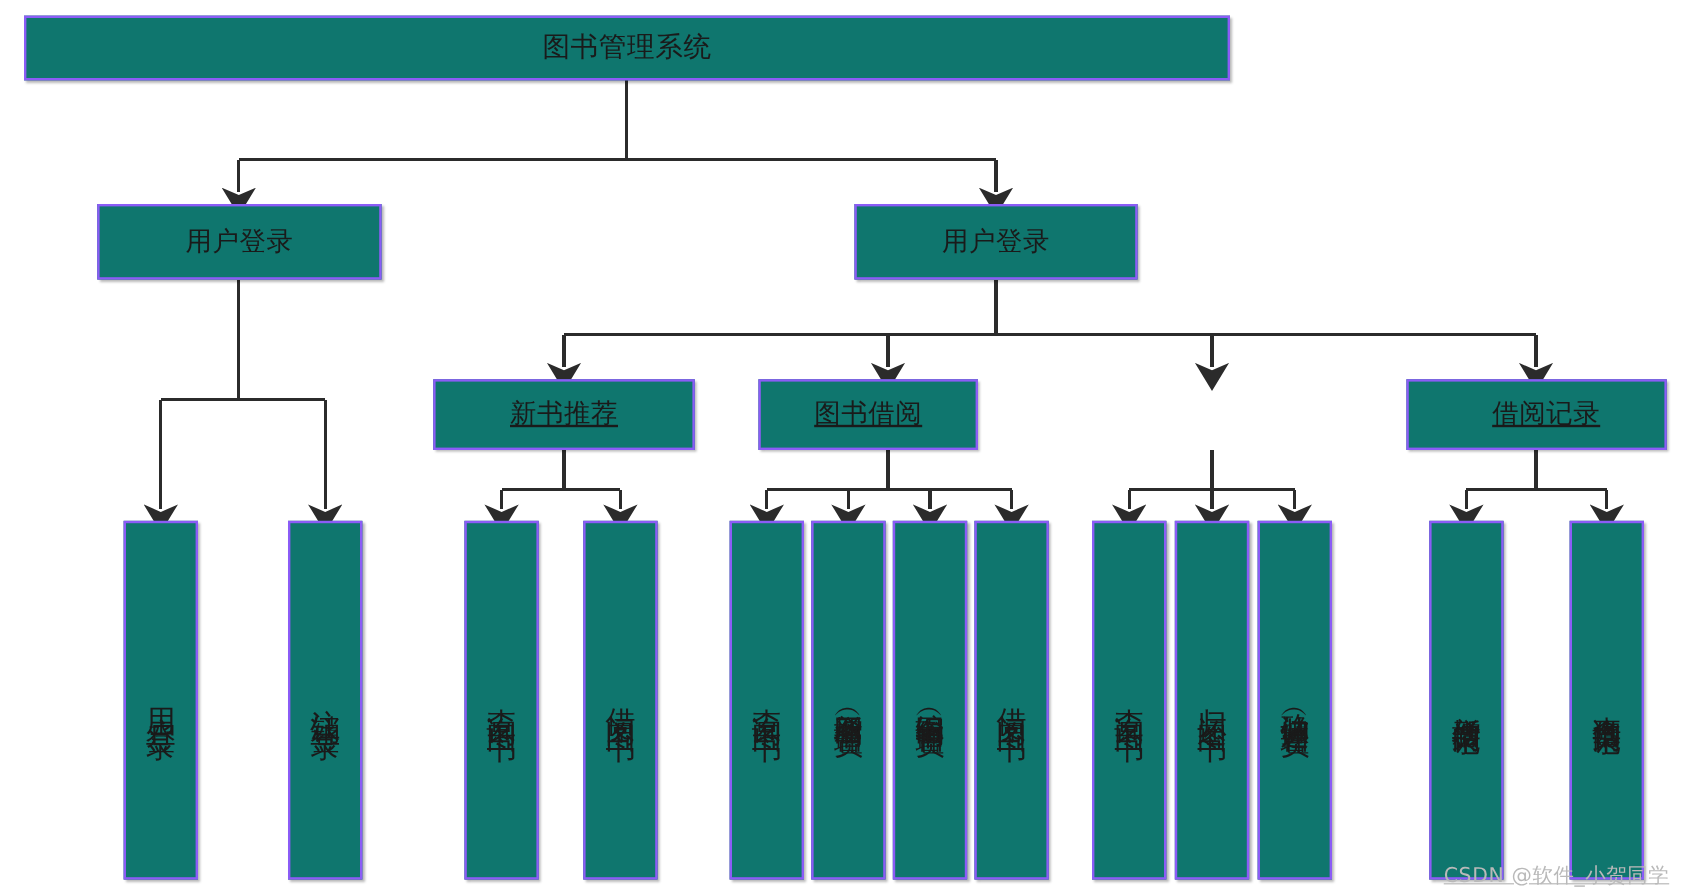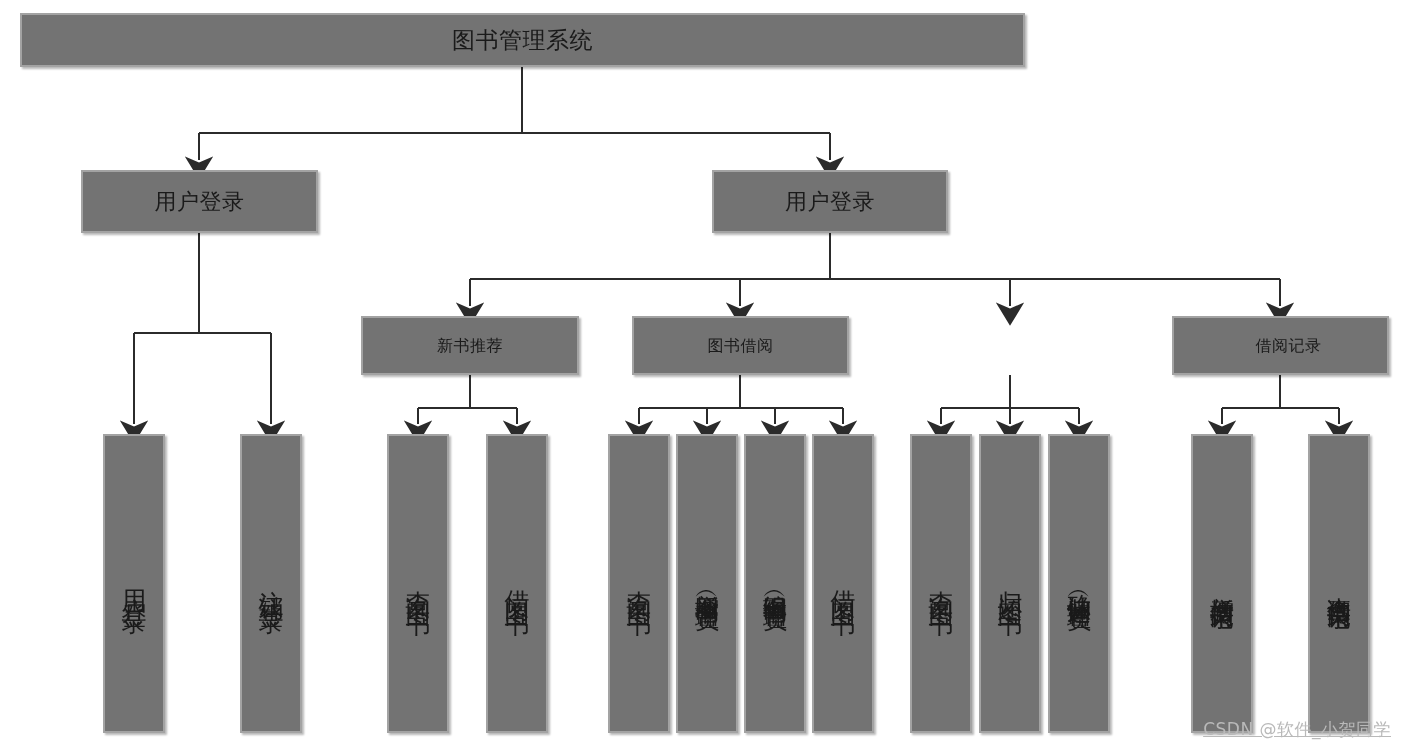--- a/index.html
+++ b/index.html
@@ -16,38 +16,38 @@
     overflow:hidden;
   }
   #edges{
     position:absolute;
     left:0; top:0;
     width:1405px; height:747px;
     pointer-events:none;
   }
   .node{
     position:absolute;
-    background:#737373;
-    border:2px solid #a3a3a3;
+    background:#0f766e;
+    border:2px solid #8b5cf6;
     box-sizing:border-box;
     box-shadow:2px 2px 2px rgba(0,0,0,0.28);
     display:flex;
     align-items:center;
     justify-content:center;
     z-index:2;
   }
   .node .lbl{
     color:#1a1a1a;
     line-height:1.08;
     letter-spacing:0.5px;
     white-space:nowrap;
   }
   .node.root .lbl{ font-size:23px; }
   .node.lvl2 .lbl{ font-size:22px; }
-  .node.lvl3 .lbl{ font-size:16px; }
+  .node.lvl3 .lbl{ font-size:22px;text-decoration:underline; }
 
   
   .node.leaf{
     align-items:center;
     justify-content:center;
   }
   .node.leaf .lbl{
     writing-mode:vertical-rl;
     text-orientation:upright;
     font-size:25px;
@@ -135,21 +135,21 @@
   <div class="node lvl2" style="left:81px; top:170px; width:237px; height:63px;">
     <span class="lbl">用户登录</span>
   </div>
   <div class="node lvl2" style="left:712px; top:170px; width:236px; height:63px;">
     <span class="lbl">用户登录</span>
   </div>
 
   <div class="node lvl3" style="left:361px; top:316px; width:218px; height:59px;">
     <span class="lbl">新书推荐</span>
   </div>
-  <div class="node lvl3" style="left:632px; top:316px; width:217px; height:59px;">
+  <div class="node lvl3" style="left:632px; top:316px; width:183px; height:59px;">
     <span class="lbl">图书借阅</span>
   </div>
   <div class="node lvl3" style="left:1172px; top:316px; width:217px; height:59px;padding-left:16px;">
     <span class="lbl">借阅记录</span>
   </div>
 
   <div class="node leaf" style="left:103px; top:434px; width:62px; height:299px;">
     <span class="lbl">用户登录</span>
   </div>
   <div class="node leaf" style="left:240px; top:434px; width:62px; height:299px;">

